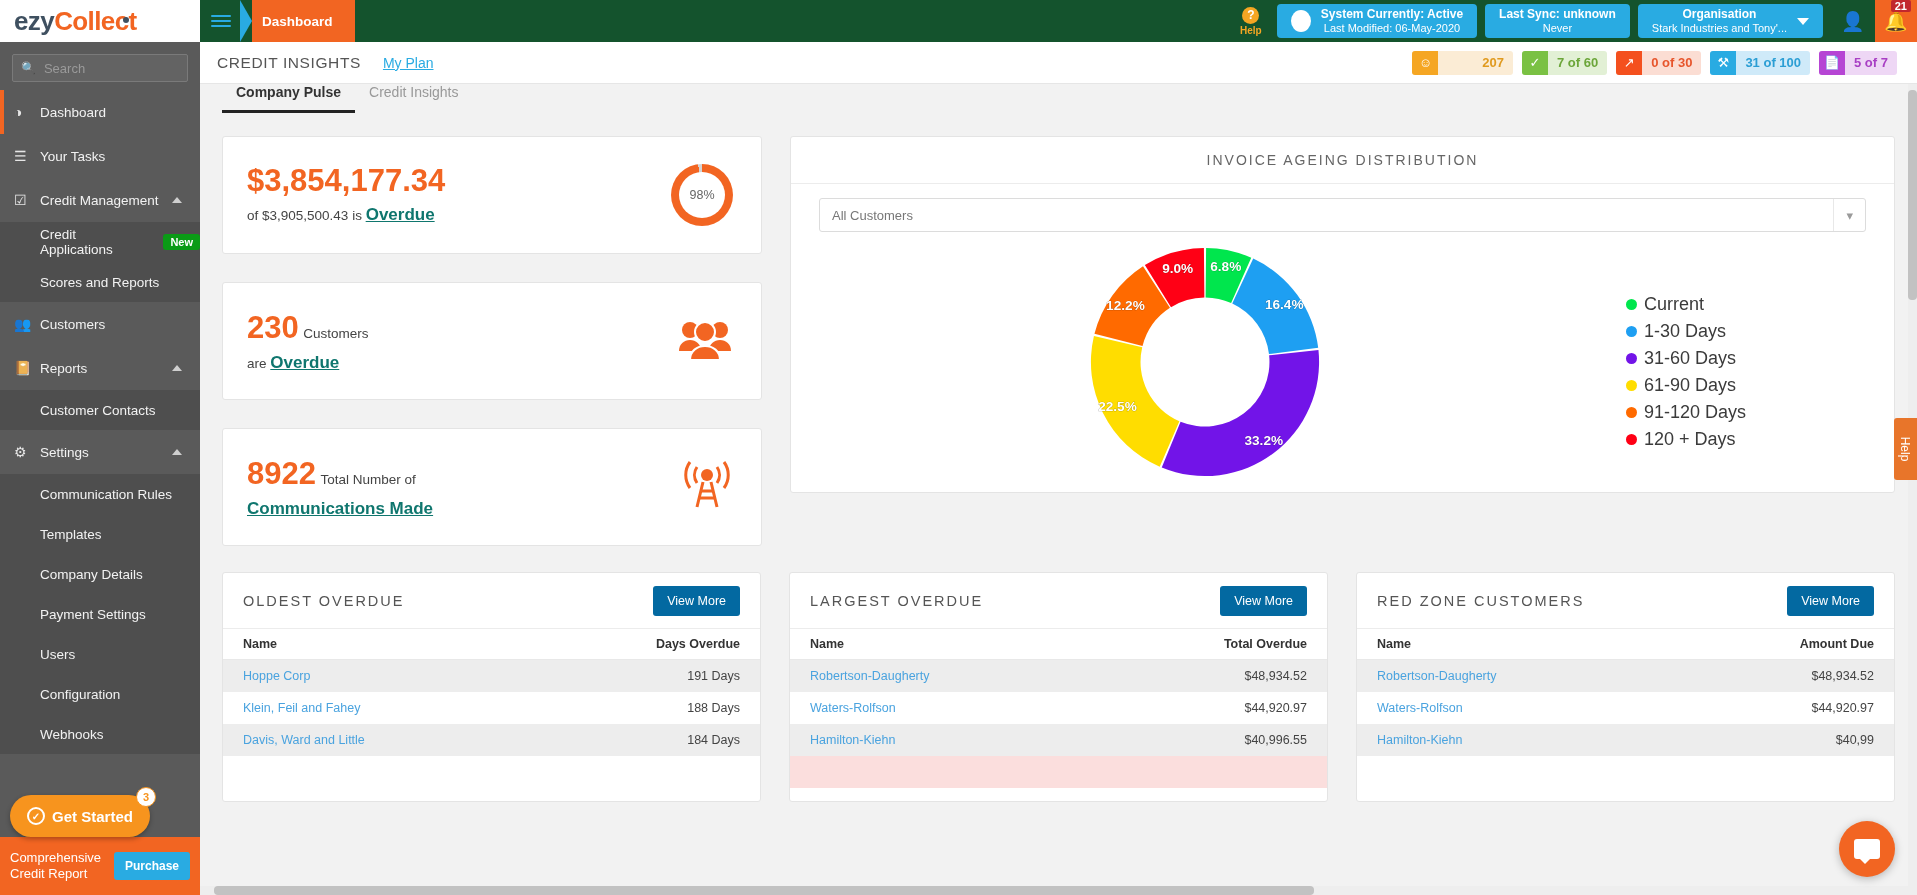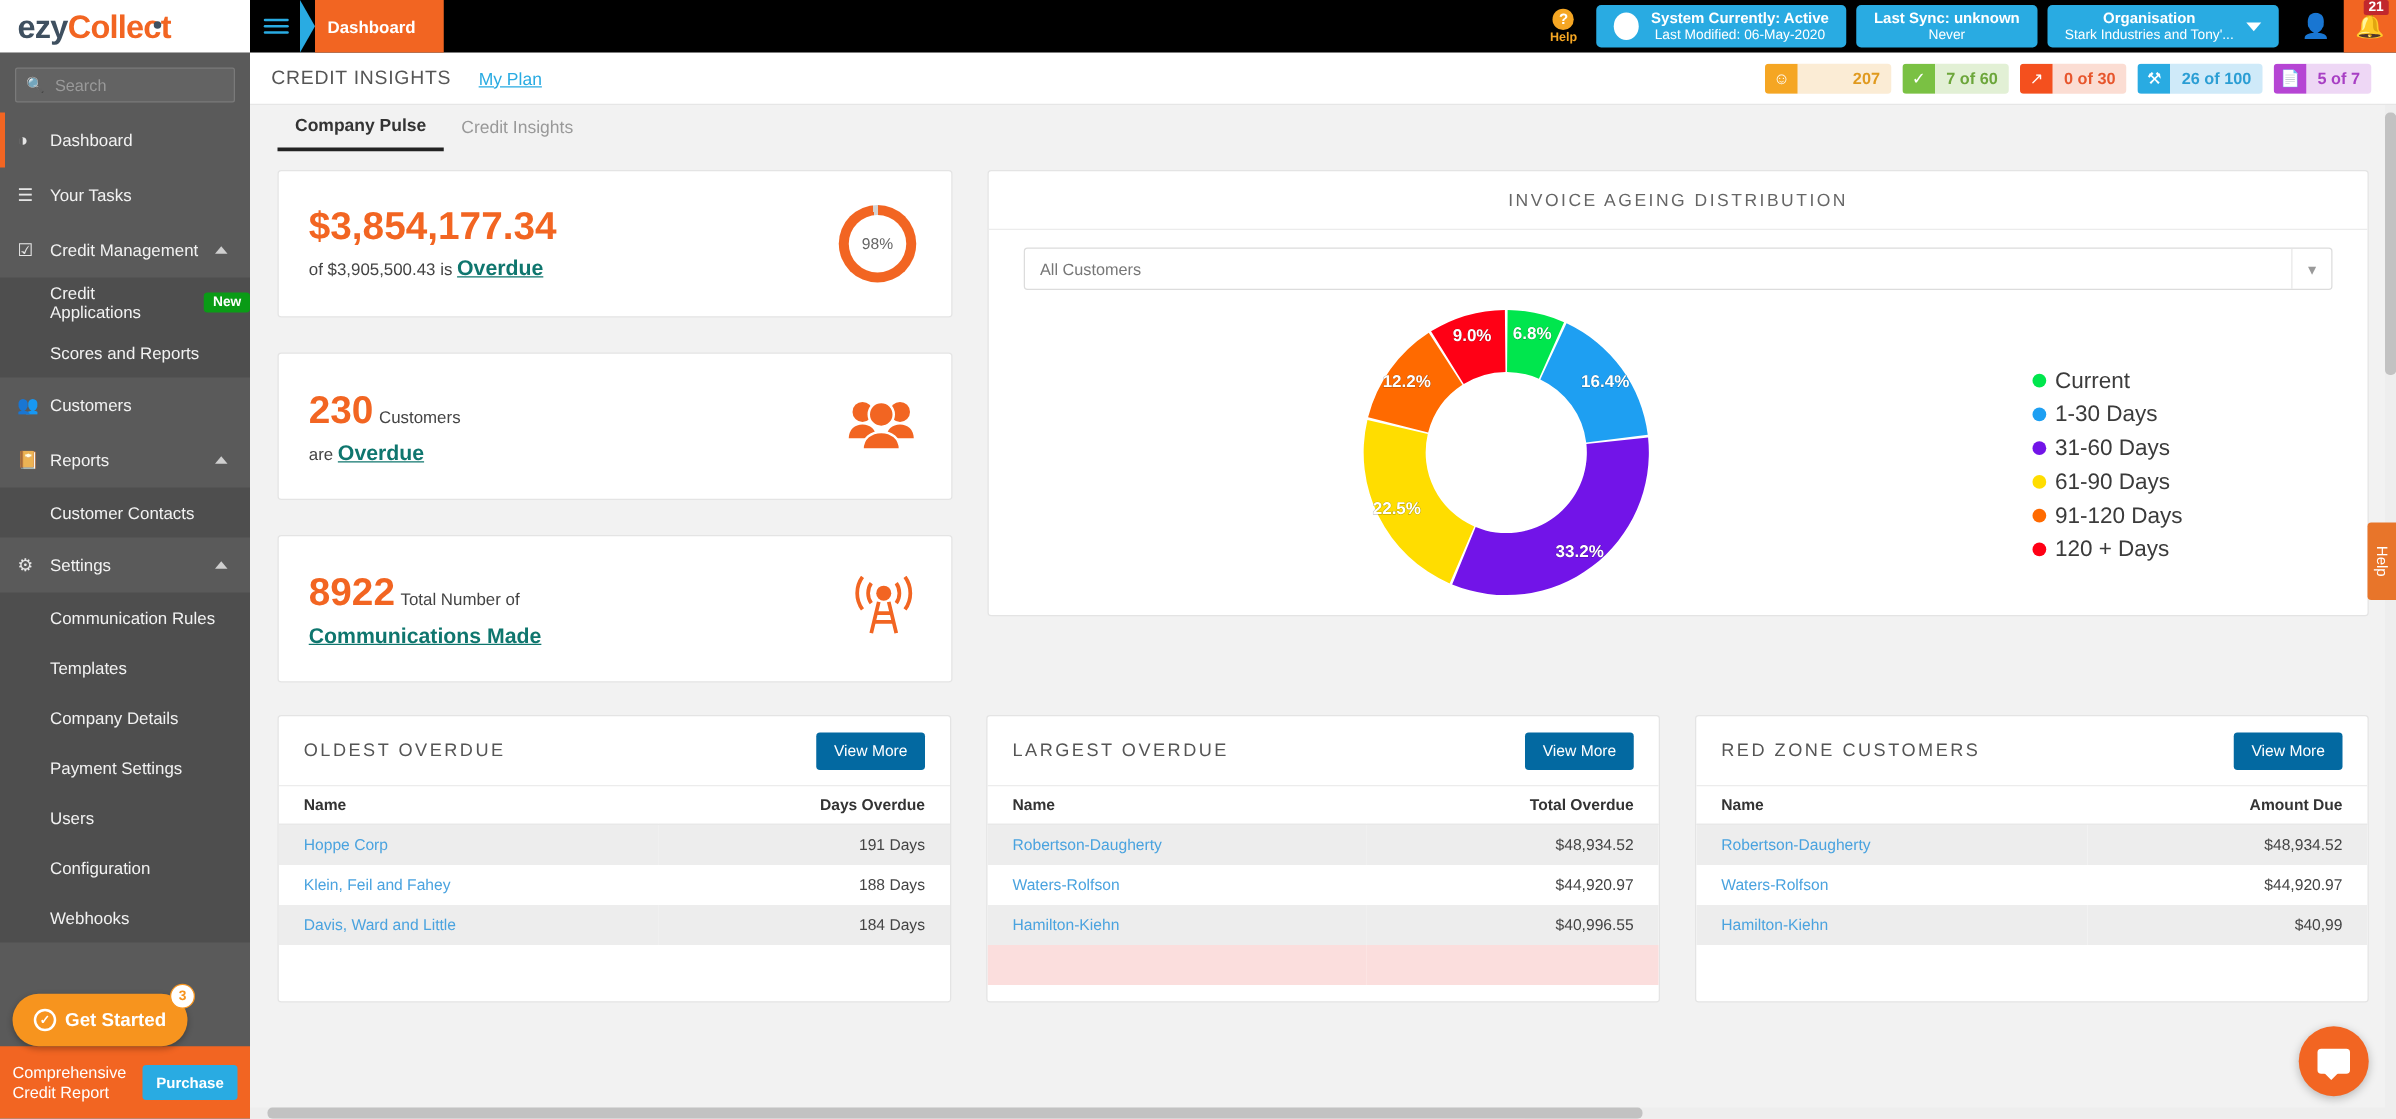--- a/index.html
+++ b/index.html
@@ -7,21 +7,21 @@
     width: 1917px; height: 895px;
     overflow: hidden;
     font-family: "Liberation Sans", sans-serif;
     background: #f0f0f0;
   }
   .app { position: relative; width: 1917px; height: 895px; }
 
   
   .topbar {
     position: absolute; top: 0; left: 0; width: 1917px; height: 42px;
-    background: #000000; display: flex; align-items: stretch; z-index: 40;
+    background: #14532d; display: flex; align-items: stretch; z-index: 40;
   }
   .logo-box {
     width: 200px; height: 42px; display: flex; align-items: center;
     padding-left: 14px; background: #fff;
   }
   .logo-text { font-size: 26px; font-weight: bold; letter-spacing: -0.6px; }
   .logo-ezy { color: #3f5060; }
   .logo-collect { color: #f26522; }
   .logo-dot { display:inline-block; width:6px; height:6px; background:#3f5060; border-radius:50%;
               position:relative; top:-7px; left:-14px; }
@@ -149,21 +149,21 @@
     width:26px; height:24px; display:flex; align-items:center; justify-content:center;
     color:#fff; font-size:13px; flex:none;
   }
   .kpi-val { padding:0 9px; font-size:13px; font-weight:bold; line-height:24px; }
 
   
   .main {
     position:absolute; top:84px; left:200px; width:1717px; height:811px;
     background:#f2f2f2; overflow:hidden;
   }
-  .tabs { display:flex; padding:0 0 0 22px; background:#f2f2f2; height:44px; align-items:center; }
+  .tabs { display:flex; padding:0 0 0 22px; background:#f2f2f2; height:44px; align-items:flex-start; }
   .tab {
     font-size:14px; color:#999; padding:0 14px 10px 14px; cursor:pointer;
   }
   .tab.active { color:#333; font-weight:bold; border-bottom:3px solid #232323; }
 
   .grid-top { display:flex; padding:8px 22px 0 22px; gap:28px; }
   .col-left { width:540px; flex:none; display:flex; flex-direction:column; gap:28px; }
   .card {
     background:#fff; border:1px solid #e4e4e4; border-radius:3px;
   }
@@ -416,21 +416,21 @@
       <div class="kpi" style="background:#e2f0d5;">
         <div class="kpi-ico" style="background:#7ac143;">✓</div>
         <div class="kpi-val" style="color:#6ca63a;">7 of 60</div>
       </div>
       <div class="kpi" style="background:#fbddd3;">
         <div class="kpi-ico" style="background:#f4501e;">↗</div>
         <div class="kpi-val" style="color:#e7552c;">0 of 30</div>
       </div>
       <div class="kpi" style="background:#cfeaf9;">
         <div class="kpi-ico" style="background:#29abe2;">⚒</div>
-        <div class="kpi-val" style="color:#2b9ed4;">26 of 100</div>
+        <div class="kpi-val" style="color:#2b9ed4;">31 of 100</div>
       </div>
       <div class="kpi" style="background:#eed7f5;">
         <div class="kpi-ico" style="background:#b645d4;">📄</div>
         <div class="kpi-val" style="color:#a83fc4;">5 of 7</div>
       </div>
     </div>
   </div>
 
   <div class="main">
 

